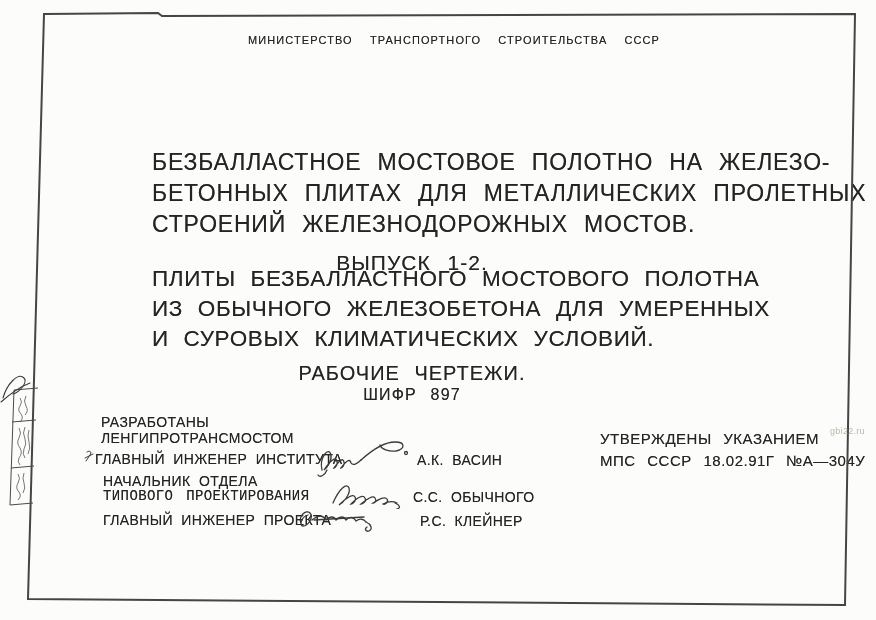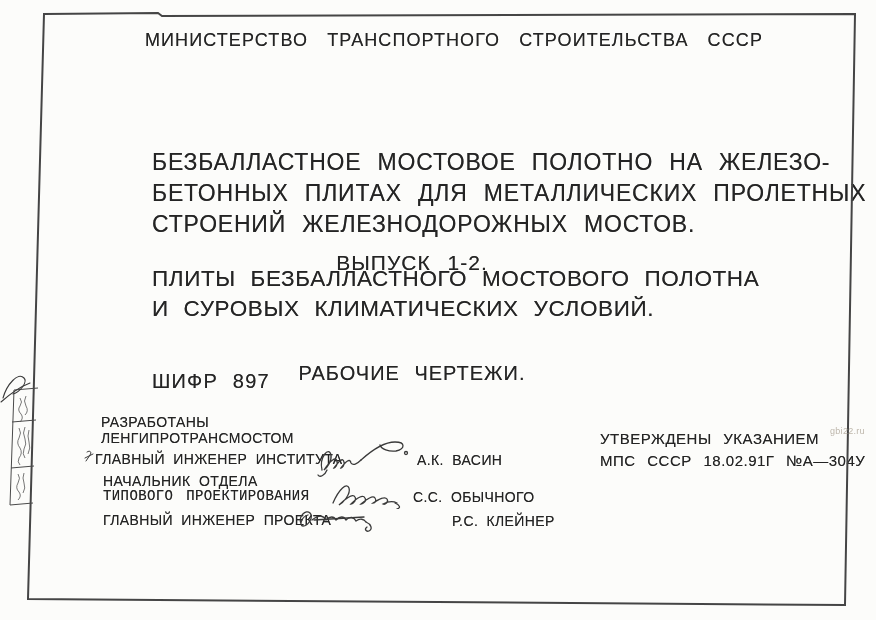--- a/index.html
+++ b/index.html
@@ -9,21 +9,21 @@
     font-family:"Liberation Sans", sans-serif;
     color:#242424;
     -webkit-font-smoothing:antialiased;
   }
   .abs { position:absolute; }
   .scan { text-shadow:0 0 .5px rgba(20,20,20,.55); }
 
   
   .header { left:44px; top:28px; width:812px; text-align:center; }
   .header .h-line {
-    font-size:18px; letter-spacing:1.1px; word-spacing:13px;
+    font-size:11px; letter-spacing:1.1px; word-spacing:13px;
     line-height:24px; white-space:nowrap;padding-left:8px;
   }
 
   
   .title-block { left:152px; top:147px; width:660px; }
   .title-line {
     font-size:23px; letter-spacing:.8px; word-spacing:9px;
     line-height:31px; white-space:nowrap;
   }
   .issue-line {
@@ -33,22 +33,22 @@
   .subtitle-block { left:152px; top:264px; width:660px; }
   .subtitle-line {
     font-size:22.5px; letter-spacing:.6px; word-spacing:8px;
     line-height:30px; white-space:nowrap;
   }
   .doctype-line {
     left:152px; top:362px; width:520px; text-align:center;
     font-size:20px; letter-spacing:1px; word-spacing:8px; white-space:nowrap;
   }
   .cipher-line {
-    left:152px; top:370px; width:520px; text-align:left;
-    font-size:20px; letter-spacing:1.2px; word-spacing:8px; white-space:nowrap;
+    left:152px; top:386px; width:520px; text-align:center;
+    font-size:16px; letter-spacing:1.2px; word-spacing:8px; white-space:nowrap;
   }
 
   
   .small-line {
     font-size:14px; letter-spacing:.4px; word-spacing:4px;
     white-space:nowrap; line-height:16px;
   }
   
   .approved-line {
     font-size:15px; letter-spacing:.5px; word-spacing:7px;
@@ -97,20 +97,21 @@
 <div class="abs title-block">
   <div class="title-line scan">БЕЗБАЛЛАСТНОЕ МОСТОВОЕ ПОЛОТНО НА ЖЕЛЕЗО-</div>
   <div class="title-line scan">БЕТОННЫХ ПЛИТАХ ДЛЯ МЕТАЛЛИЧЕСКИХ ПРОЛЕТНЫХ</div>
   <div class="title-line scan">СТРОЕНИЙ ЖЕЛЕЗНОДОРОЖНЫХ МОСТОВ.</div>
 </div>
 
 <div class="abs issue-line scan">ВЫПУСК 1-2.</div>
 
 <div class="abs subtitle-block">
   <div class="subtitle-line scan">ПЛИТЫ БЕЗБАЛЛАСТНОГО МОСТОВОГО ПОЛОТНА</div>
+  <div class="subtitle-line scan">ИЗ ОБЫЧНОГО ЖЕЛЕЗОБЕТОНА ДЛЯ УМЕРЕННЫХ</div>
   <div class="subtitle-line scan">И СУРОВЫХ КЛИМАТИЧЕСКИХ УСЛОВИЙ.</div>
 </div>
 
 <div class="abs doctype-line scan">РАБОЧИЕ ЧЕРТЕЖИ.</div>
 <div class="abs cipher-line scan">ШИФР 897</div>
 
 <div class="abs small-line scan" style="left:101px;top:414px;">РАЗРАБОТАНЫ</div>
 <div class="abs small-line scan" style="left:101px;top:430px;">ЛЕНГИПРОТРАНСМОСТОМ</div>
 
 <svg class="abs" style="left:83px;top:449px;" width="12" height="15" viewBox="0 0 12 15">
@@ -134,18 +135,18 @@
 </svg>
 <div class="abs small-line scan" style="left:413px;top:489px;">С.С. ОБЫЧНОГО</div>
 
 <div class="abs small-line scan" style="left:103px;top:512px;">ГЛАВНЫЙ ИНЖЕНЕР ПРОЕКТА</div>
 <svg class="abs sig" style="left:293px;top:504px;" width="96" height="30" viewBox="0 0 96 30">
   <path d="M8,20 C5,12 13,5 17,9 C21,13 15,22 10,22 C6,22 8,13 15,11"></path>
   <path d="M19,16 C27,10 31,12 33,16 C37,12 41,12 43,16 C47,12 51,12 53,16 C57,12 61,13 63,17 C67,14 71,15 73,18"></path>
   <path d="M21,16 L71,13"></path>
   <path d="M73,18 C78,20 80,25 76,27 C73,28 71,25 74,23"></path>
 </svg>
-<div class="abs small-line scan" style="left:420px;top:513px;margin-left:32px;">Р.С. КЛЕЙНЕР</div>
+<div class="abs small-line scan" style="left:420px;top:513px;">Р.С. КЛЕЙНЕР</div>
 
 <div class="abs approved-line scan" style="left:600px;top:428px;">УТВЕРЖДЕНЫ УКАЗАНИЕМ</div>
 <div class="abs approved-line scan" style="left:600px;top:450px;">МПС СССР 18.02.91Г №А—304У</div>
 
 <div class="abs watermark">gbi22.ru</div>
 
 </body></html>

